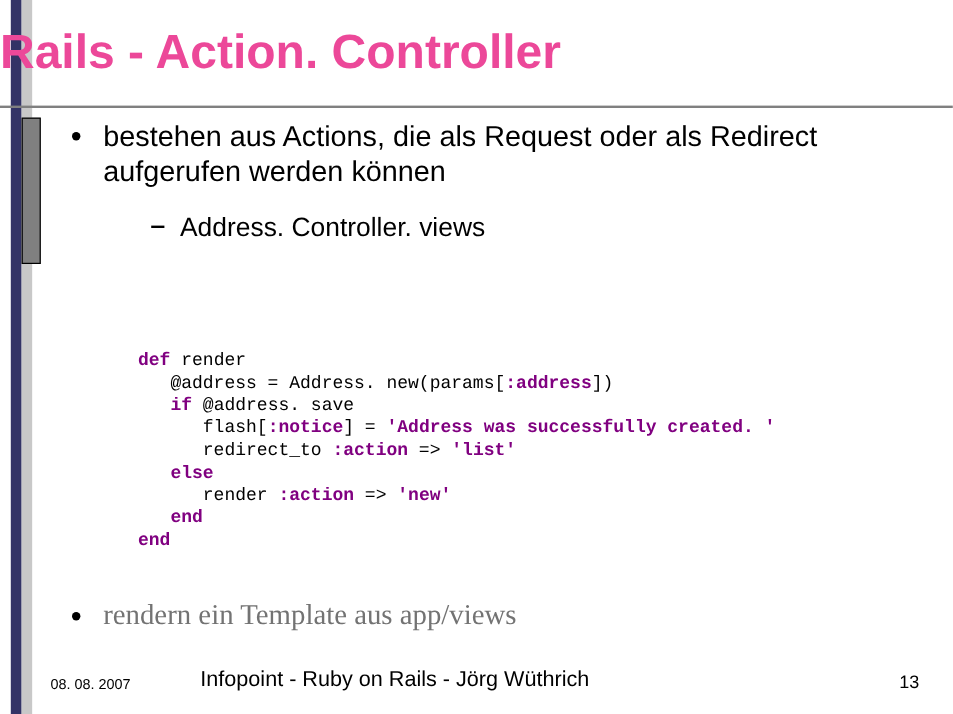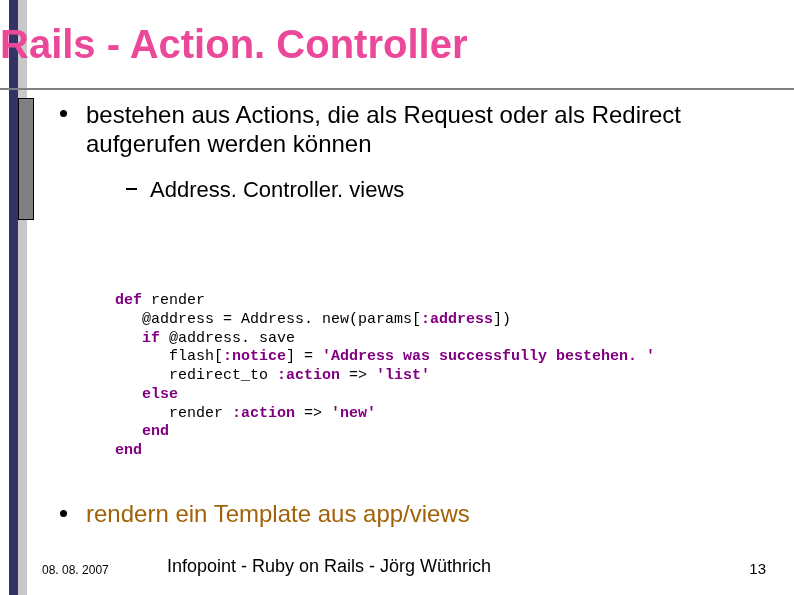--- a/index.html
+++ b/index.html
@@ -100,21 +100,22 @@
   .last-bullet {
     position:absolute;
     left:52px;
     top:500px;
     width:730px;
   }
   .last-bullet .li {
     position:relative;
     padding-left:34px;
     font-size:24px;
-    color:#a16207;
+    color:#737373;
+    font-family:Liberation Serif, serif;
   }
   .last-bullet .li::before {
     content:"";
     position:absolute;
     left:8px;
     top:10px;
     width:7px;
     height:7px;
     background:#000;
     border-radius:50%;
@@ -164,21 +165,21 @@
       <ul class="level2">
         <li>Address. Controller. views</li>
       </ul>
     </li>
   </ul>
 </div>
 
 <div class="codeblock"><b class="purple"><span>def</span></b><span> render</span>
 <span>   @address = Address. new(params[</span><b class="purple"><span>:address</span></b><span>])</span>
 <span>   </span><b class="purple"><span>if</span></b><span> @address. save</span>
-<span>      flash[</span><b class="purple"><span>:notice</span></b><span>] = </span><b class="purple"><span>'Address was successfully bestehen. '</span></b>
+<span>      flash[</span><b class="purple"><span>:notice</span></b><span>] = </span><b class="purple"><span>'Address was successfully created. '</span></b>
 <span>      redirect_to </span><b class="purple"><span>:action</span></b><span> =&gt; </span><b class="purple"><span>'list'</span></b>
 <span>   </span><b class="purple"><span>else</span></b>
 <span>      render </span><b class="purple"><span>:action</span></b><span> =&gt; </span><b class="purple"><span>'new'</span></b>
 <span>   </span><b class="purple"><span>end</span></b>
 <b class="purple"><span>end</span></b></div>
 
 <div class="last-bullet">
   <div class="li">rendern ein Template aus app/views</div>
 </div>
 

